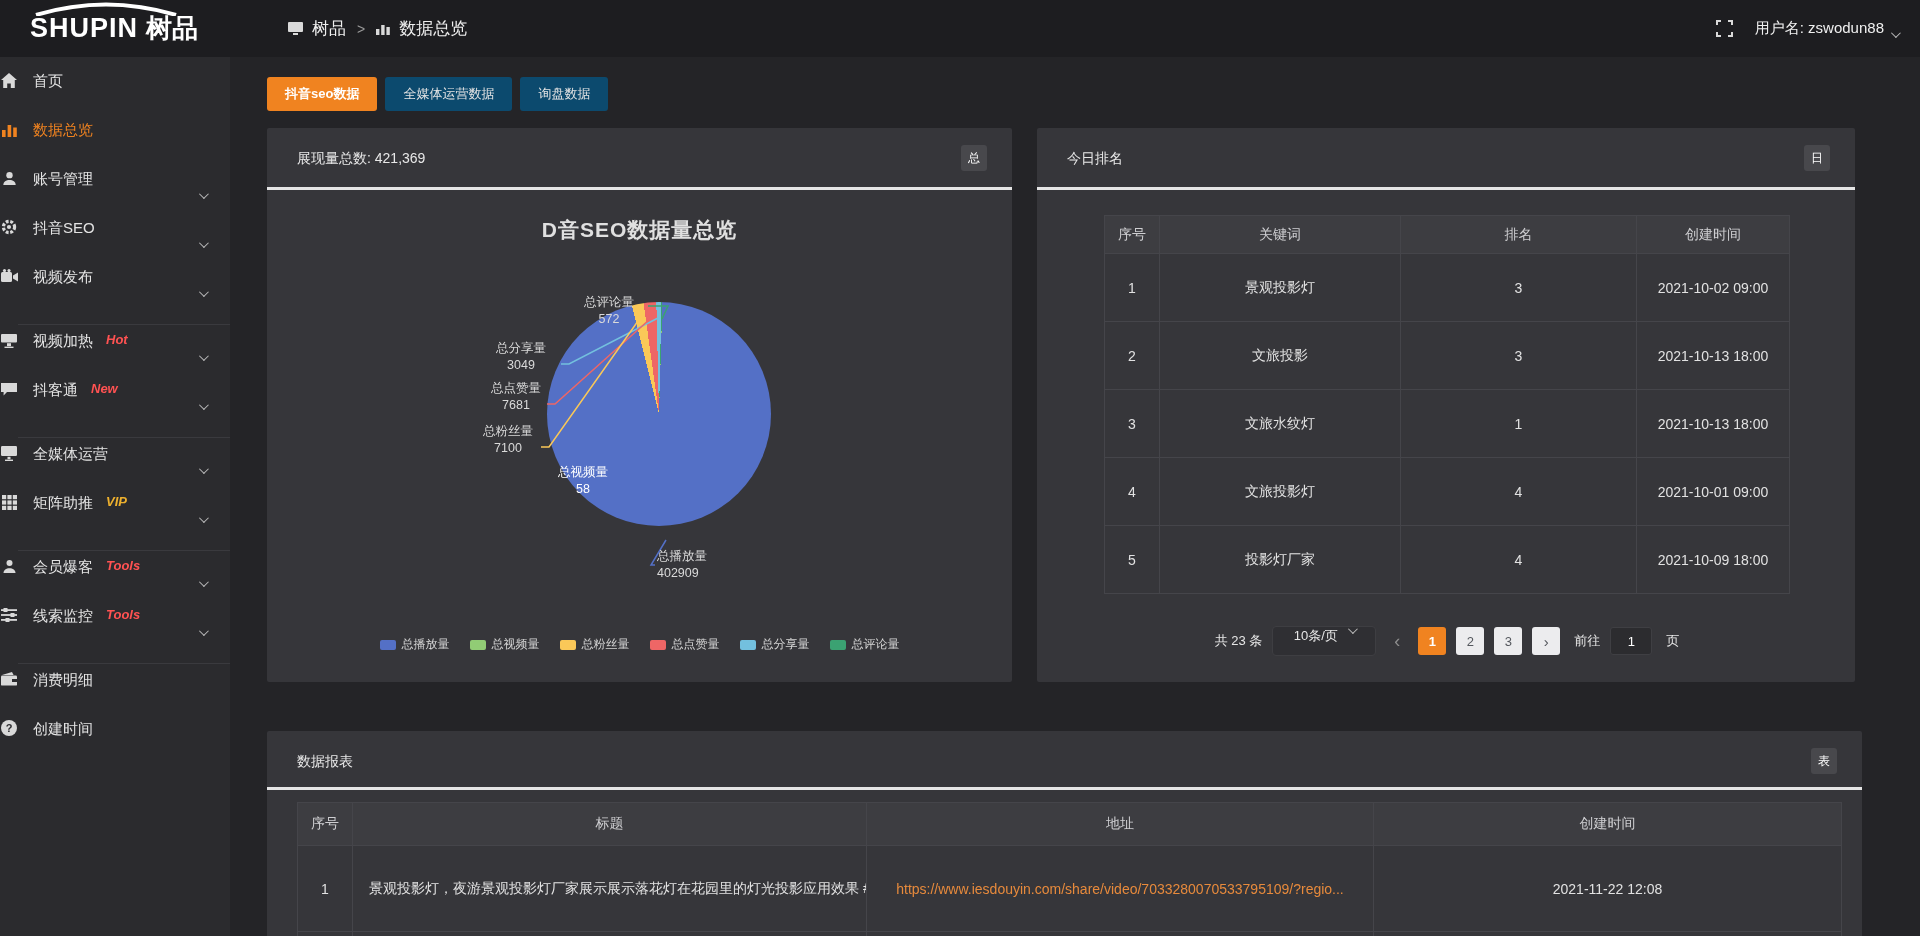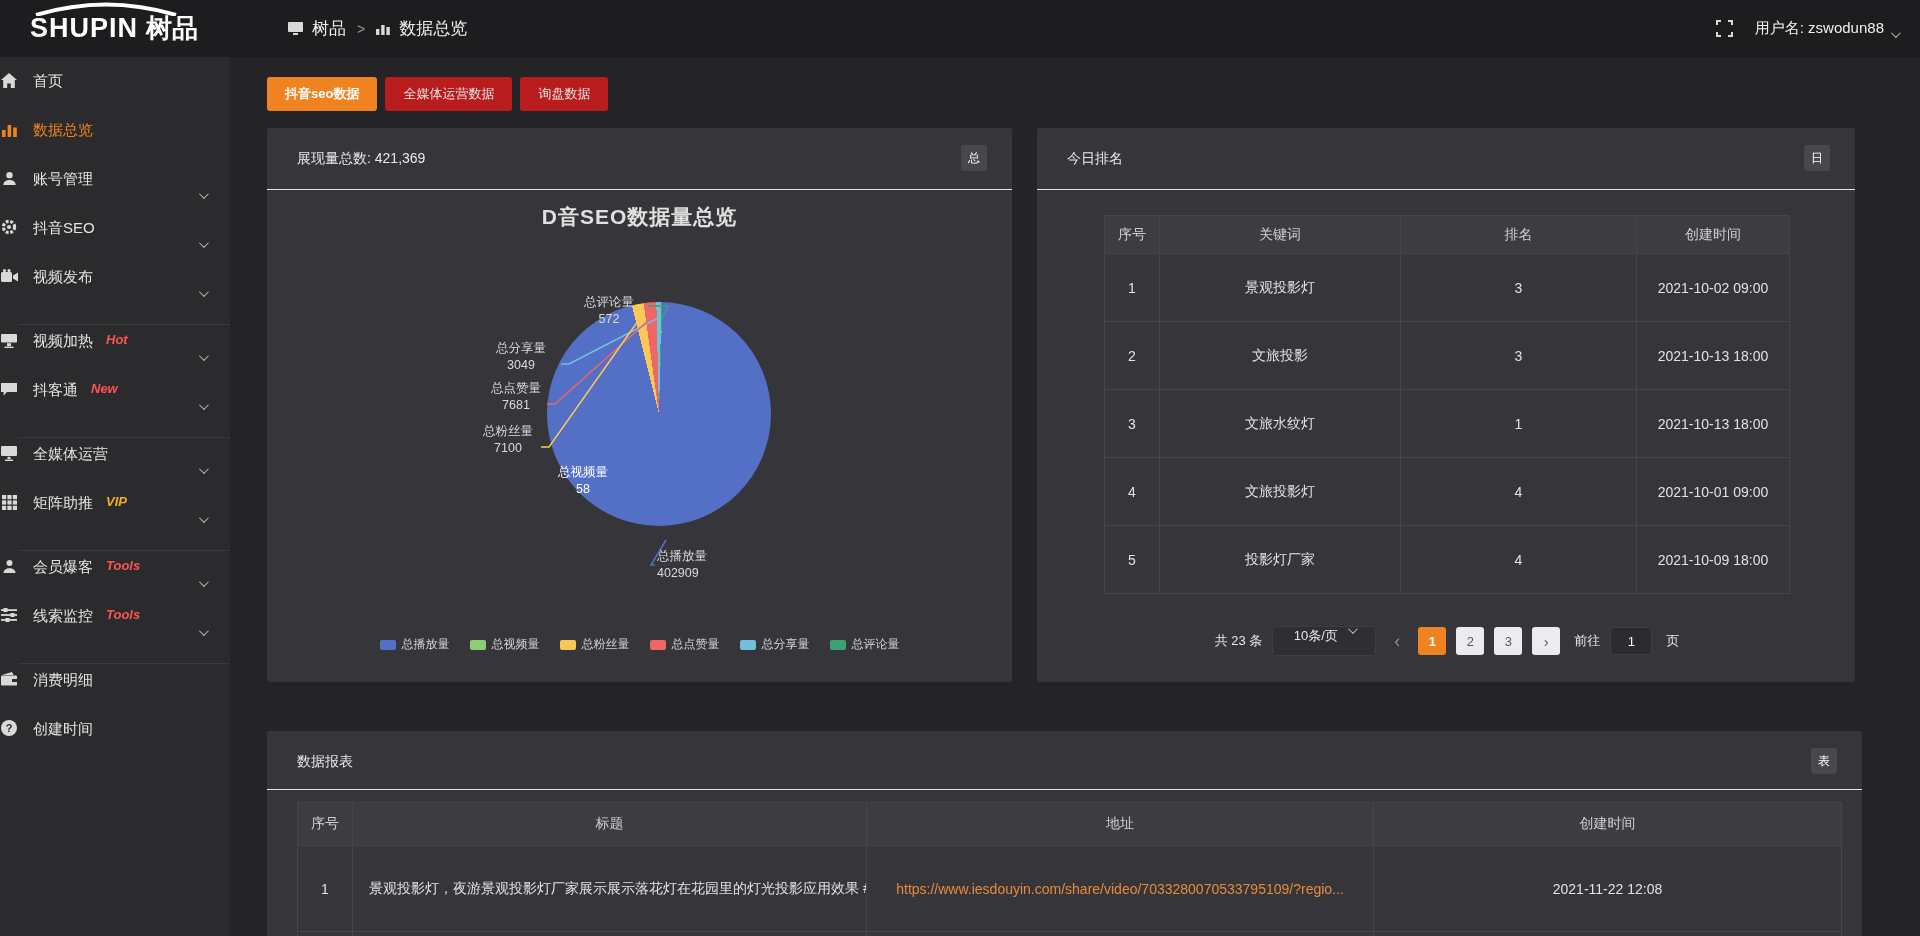--- a/index.html
+++ b/index.html
@@ -27,34 +27,34 @@
   .side-item .icn { width:18px; height:16px; display:inline-flex; align-items:center; justify-content:center; margin-right:15px; color:#d9d9d9; }
   .side-item.active { color:#f08320; }
   .side-item.active .icn { color:#f08320; }
   .side-badge { margin-left:13px; font-size:13px; font-weight:bold; font-style:italic; }
   .side-item .chev { position:absolute; right:24px; top:22px; }
   .side-div { height:1px; background:#3a3a3e; margin:7px 0 7px 18px; }
 
   
   .main { position:absolute; left:230px; top:57px; right:0; bottom:0; background:#242427; overflow:hidden; }
   .tabs { display:flex; gap:8px; margin:20px 0 0 37px; }
-  .tab { height:34px; padding:0 18px; border:none; border-radius:3px; font-size:13px; color:#e4e4e4; background:#b91c1c; cursor:pointer; font-family:inherit; }
+  .tab { height:34px; padding:0 18px; border:none; border-radius:3px; font-size:13px; color:#e4e4e4; background:#0c4a6e; cursor:pointer; font-family:inherit; }
   .tab.active { background:#f08320; color:#fff; font-weight:bold; }
 
   .row-panels { display:flex; gap:25px; margin:17px 65px 0 37px; }
   .panel { background:#36363a; border-radius:2px; position:relative; }
-  .panel-head { height:62px; border-bottom:1px solid #e5e5e5;padding-left:31px; }
+  .panel-head { height:62px; border-bottom:3px solid #e5e5e5;padding-left:31px; }
   .panel-title { position:absolute; left:30px; top:22px; font-size:14px; color:#e8e8e8; }
   .corner-btn { position:absolute; right:25px; top:17px; width:26px; height:26px; background:#48484c; color:#fff; font-size:12px; border:none; border-radius:3px; cursor:pointer; font-family:inherit; }
 
   .chart-panel { width:745px; height:554px; }
   .rank-panel { flex:1; height:554px; }
 
   
-  .chart-title { position:absolute; left:0; right:0; top:75px; text-align:center; font-size:21px; font-weight:600; color:#e0e0e0; letter-spacing:1px; }
+  .chart-title { position:absolute; left:0; right:0; top:88px; text-align:center; font-size:21px; font-weight:600; color:#e0e0e0; letter-spacing:1px; }
   .pie { position:absolute; left:280px; top:174px; width:224px; height:224px; border-radius:50%; }
   .lines-overlay { position:absolute; left:0; top:0; width:745px; height:554px; pointer-events:none; }
   .pie-label { position:absolute; font-size:12.5px; color:#dadada; line-height:17px; }
   .lbl-comment { left:306px; top:166px; width:72px; text-align:center; }
   .lbl-share   { left:216px; top:212px; width:76px; text-align:center; }
   .lbl-like    { left:213px; top:252px; width:72px; text-align:center; }
   .lbl-fans    { left:206px; top:295px; width:70px; text-align:center; }
   .lbl-video   { left:284px; top:336px; width:64px; text-align:center; color:#fff; }
   .lbl-play    { left:390px; top:420px; width:86px; text-align:left; }
   .legend { position:absolute; left:0; right:0; top:508px; display:flex; justify-content:center; gap:20px; font-size:12px; color:#d6d6d6; }

